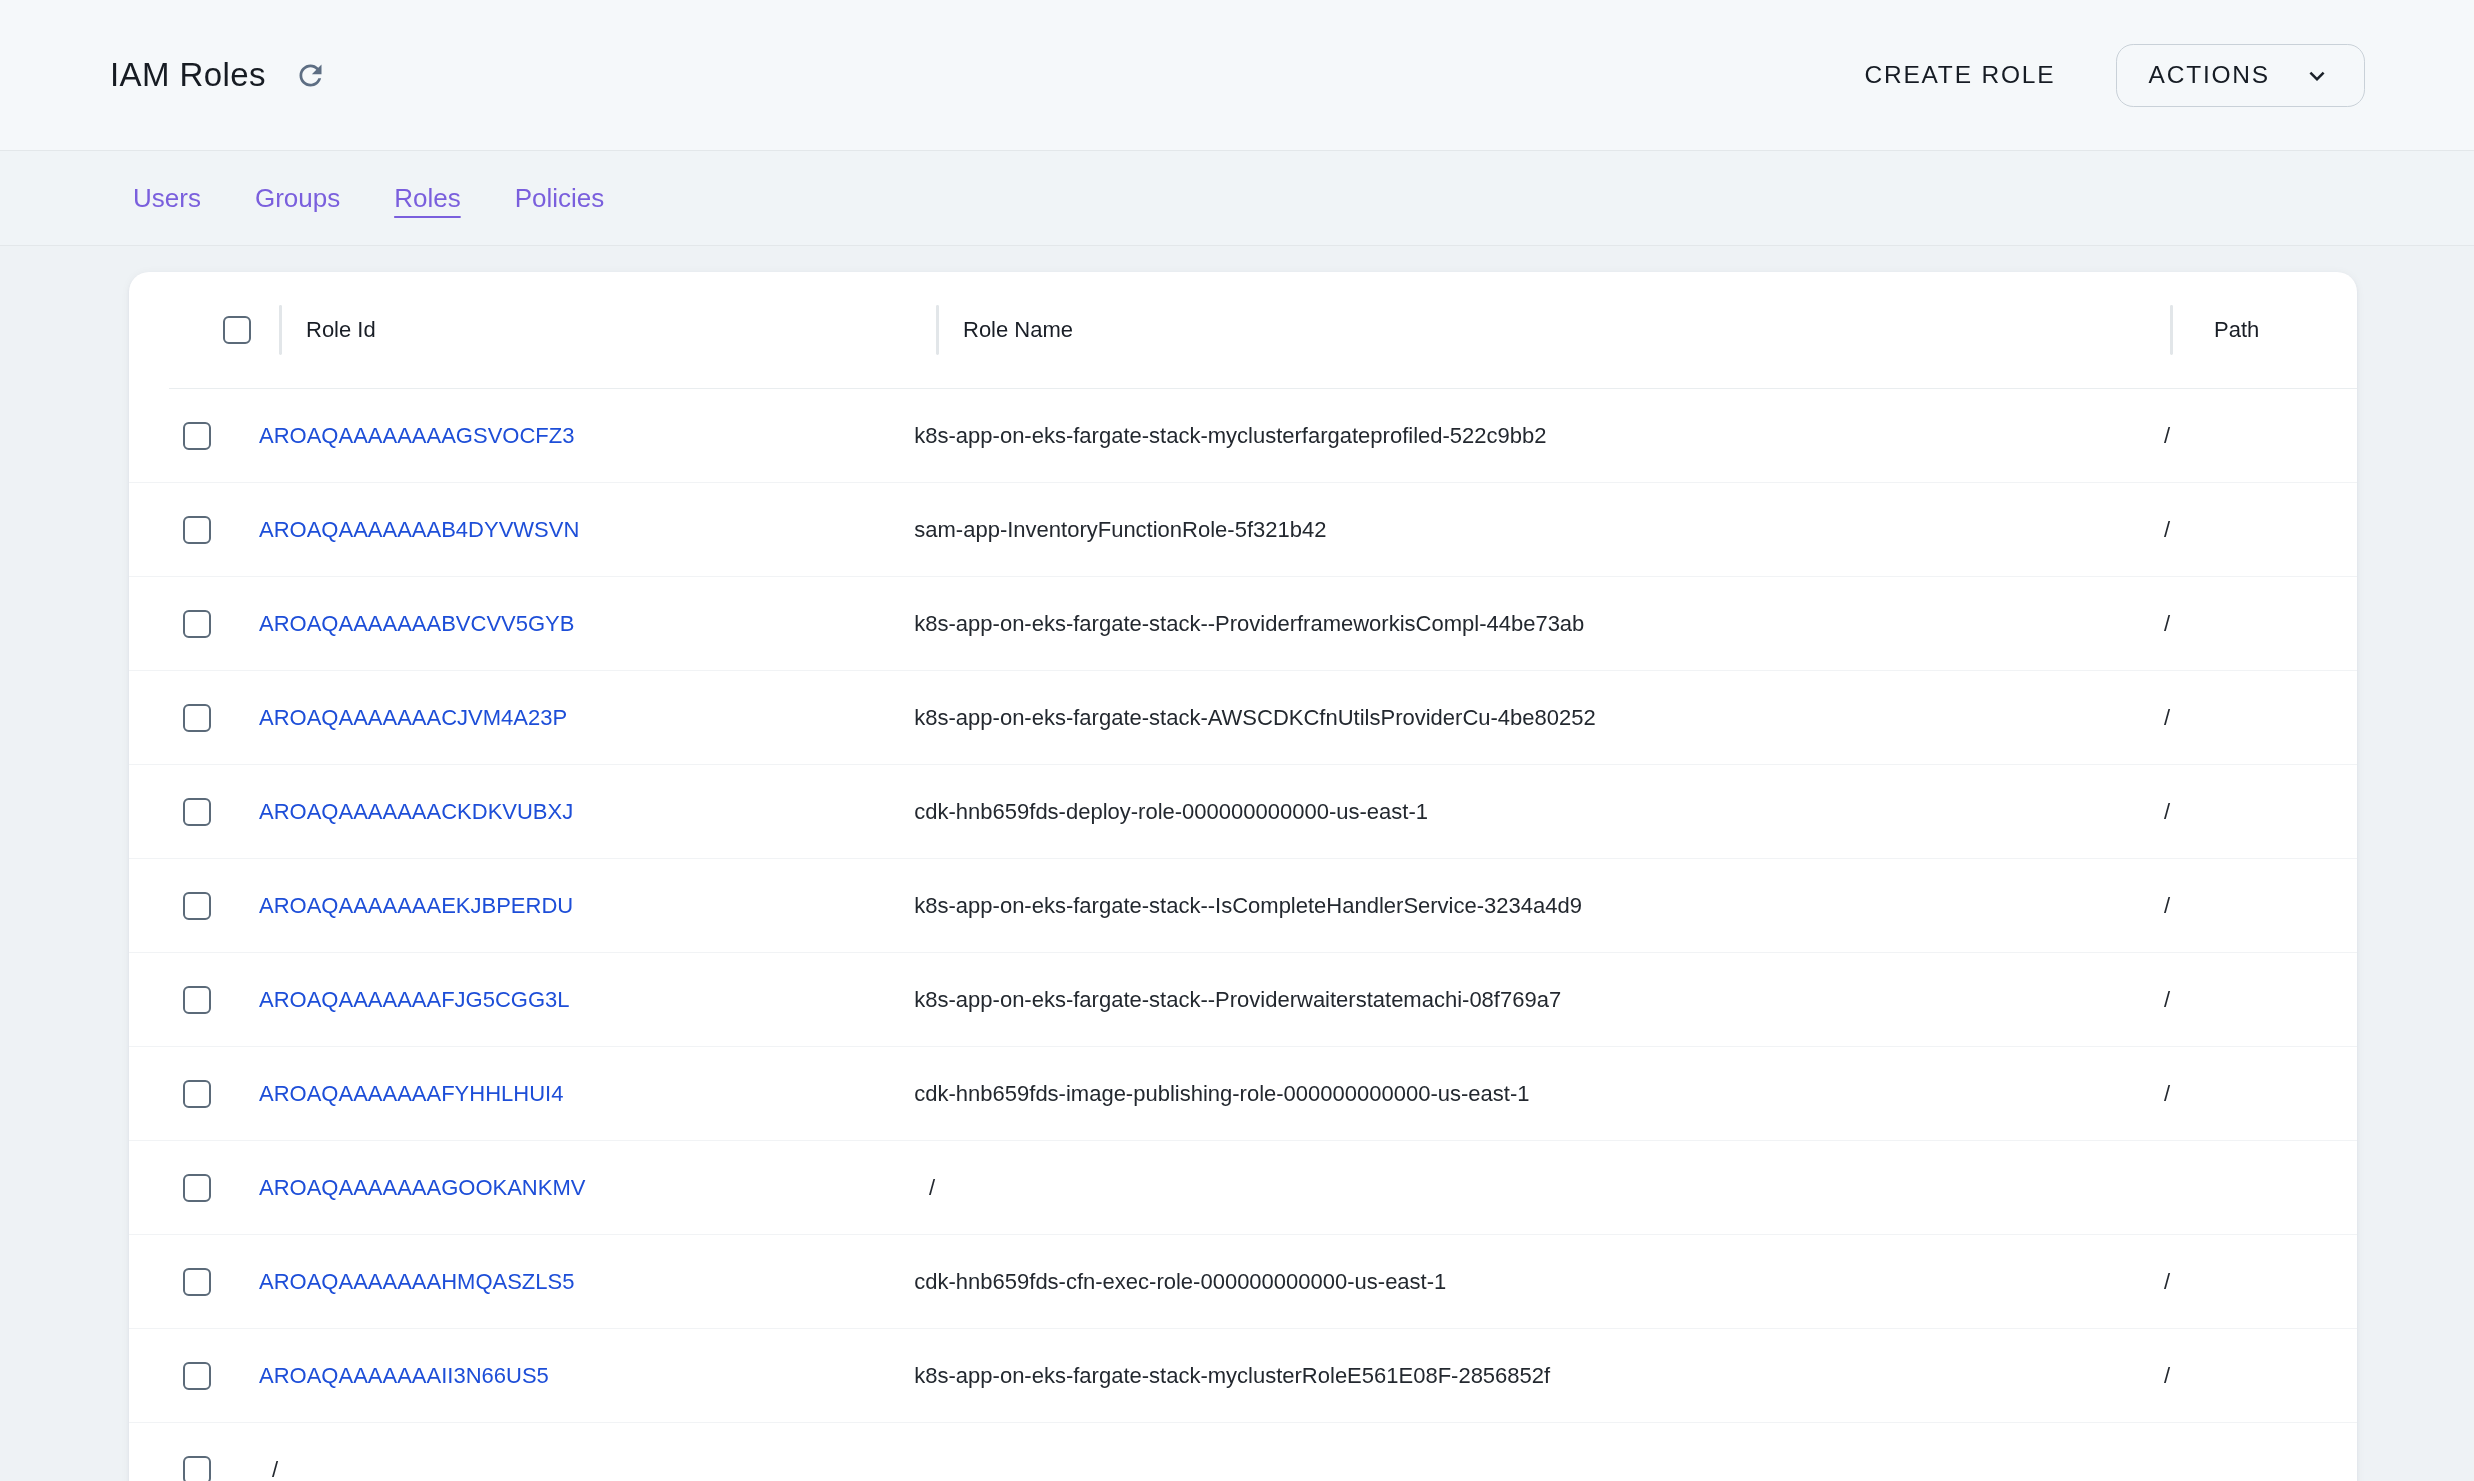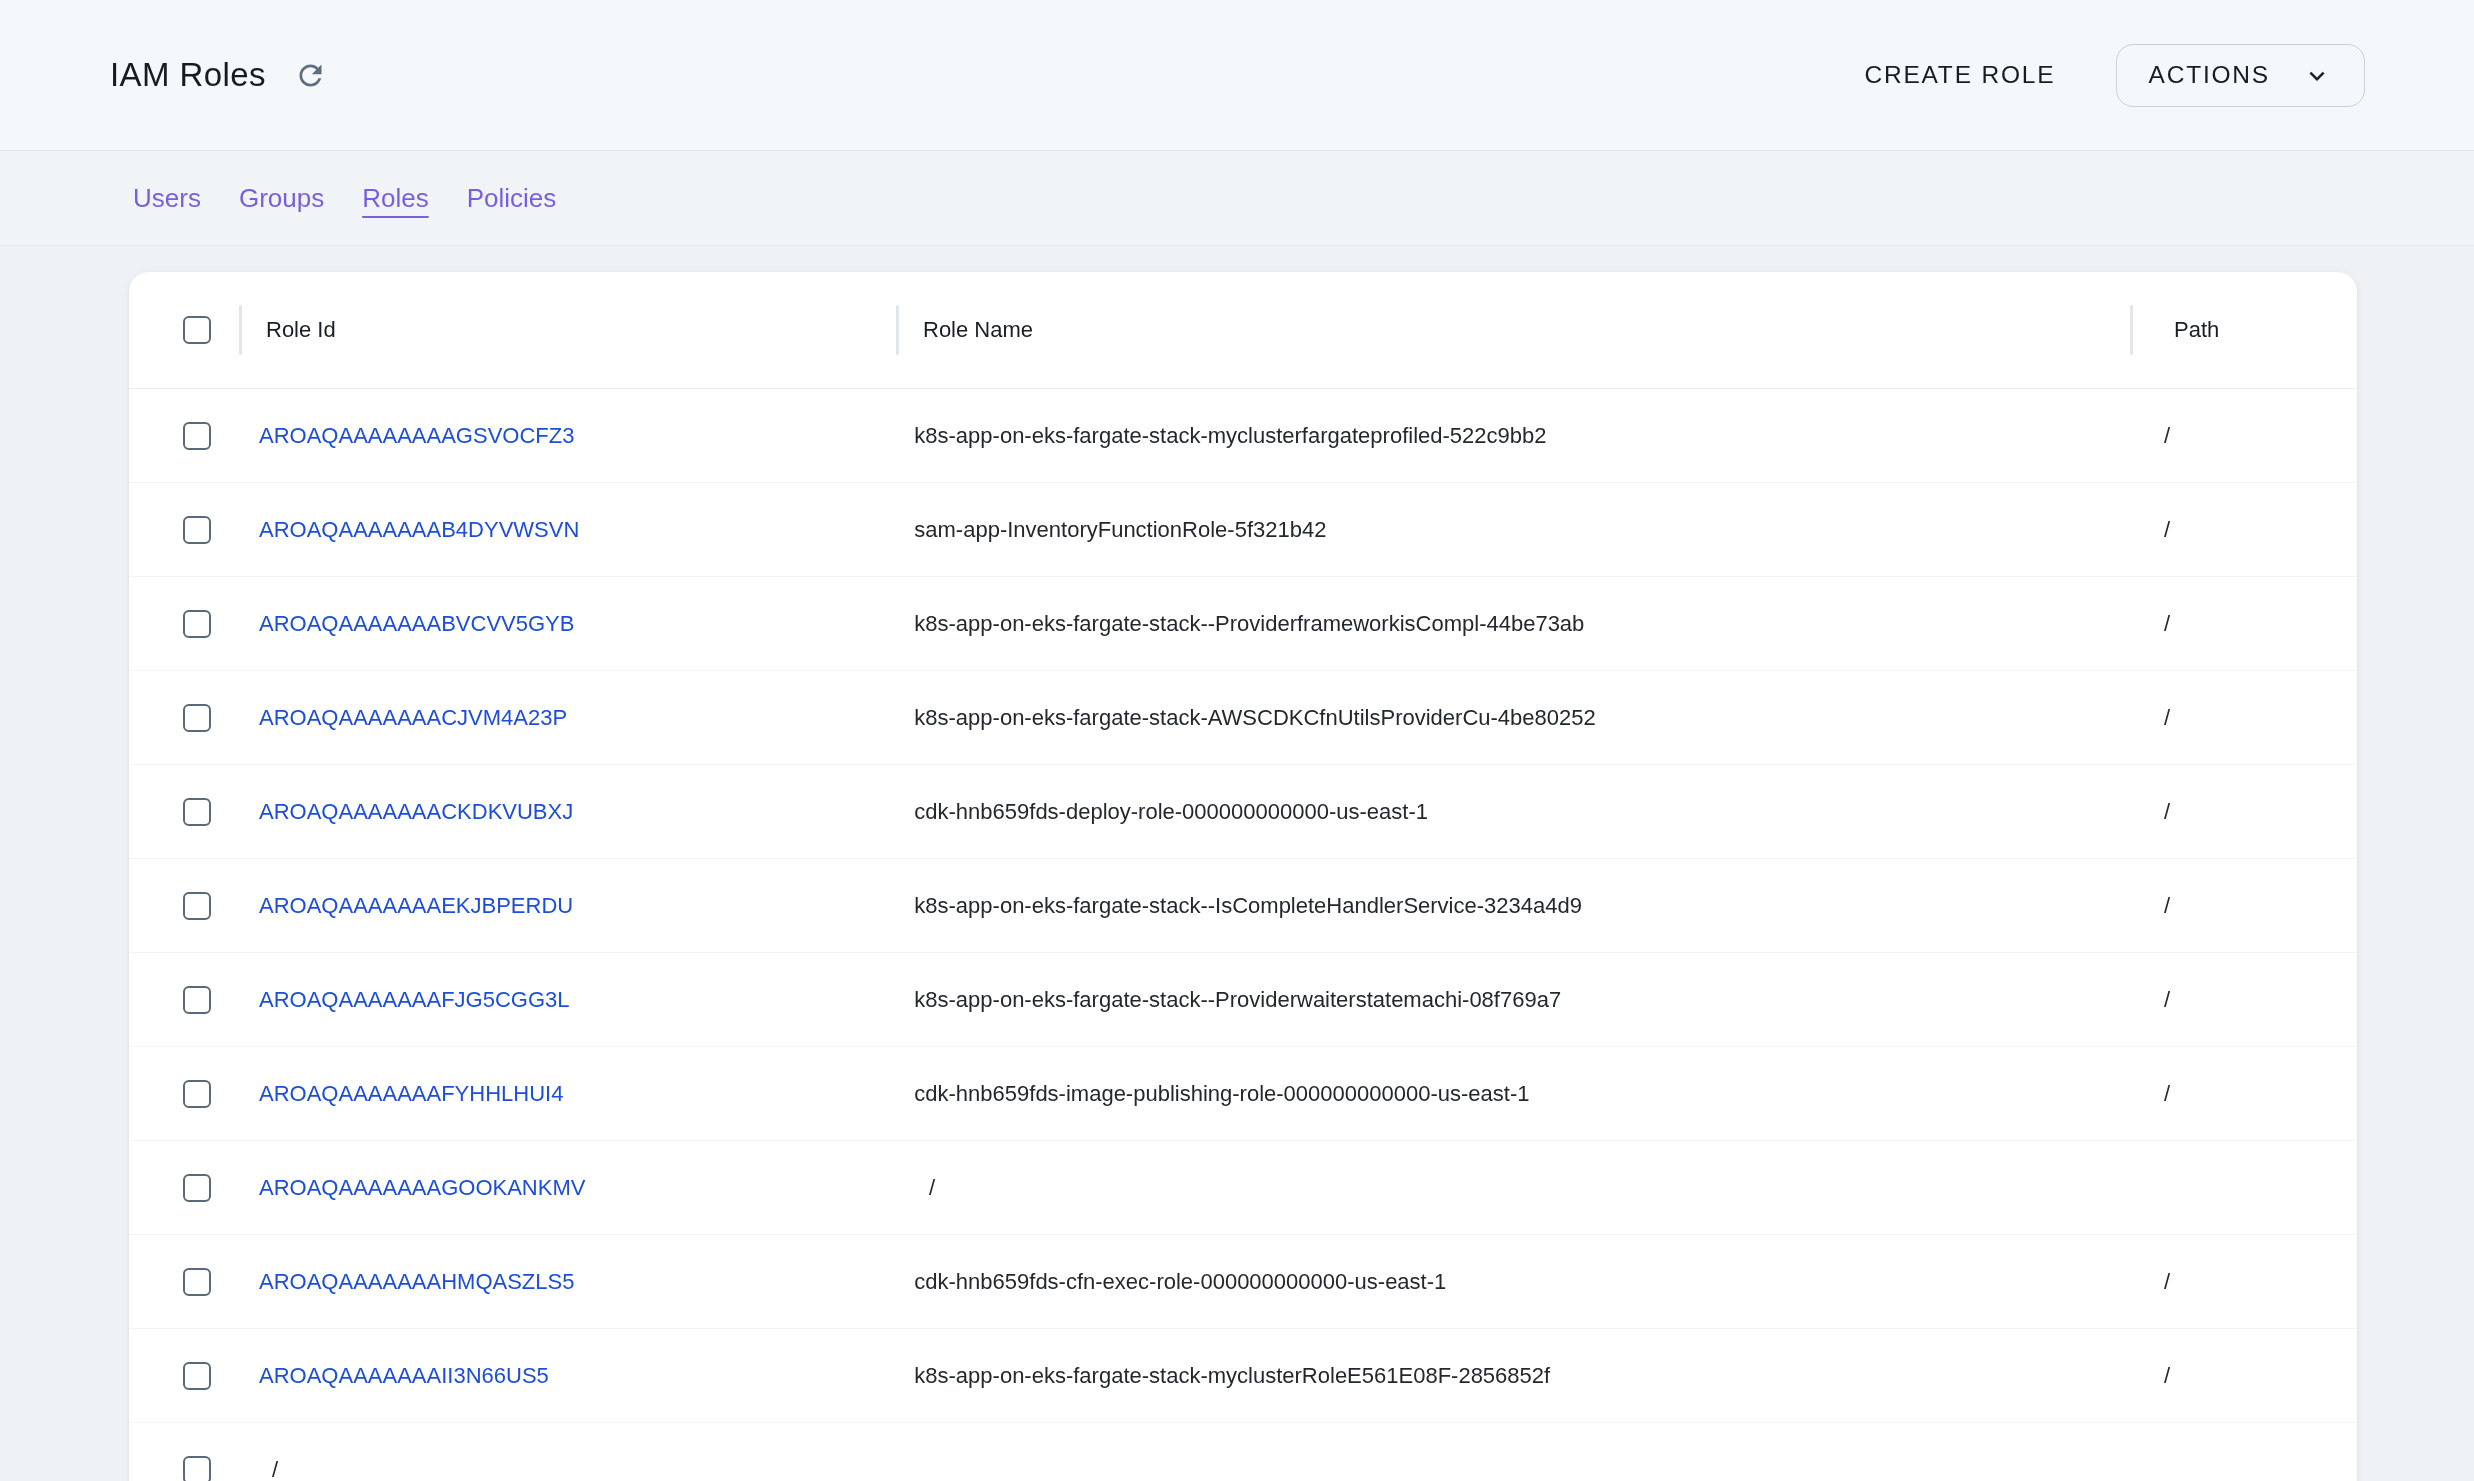--- a/index.html
+++ b/index.html
@@ -61,21 +61,21 @@
   }
   .actions-btn svg { width:30px; height:30px; fill:#1b2129; margin-top:1.4px; }
 
   
   .tabbar {
     height:95px;
     background:#f0f4f7;
     border-bottom:1.4px solid #e3e7ea;
     display:flex;
     align-items:center;
-    gap:38px;
+    gap:54px;
     padding-left:133px;
   }
   .tab {
     font-size:26px;
     color:#7a5fdd;
     text-decoration:none;
     cursor:pointer;
     font-weight:400;
   }
   .tab.active {
@@ -104,20 +104,21 @@
     grid-template-columns:111px 657px 1235px 1fr;
     align-items:center;
   }
   .thead {
     height:117px;
     border-bottom:1.4px solid #e9edef;
     position:relative;
     font-size:22px;
     font-weight:500;
     color:#191e26;
+    margin-left:40px;
   }
   .trow {
     height:94px;
     border-bottom:1.4px solid #f1f3f5;
     font-size:22px;
     font-weight:400;
   }
 
   .cell-check { display:flex; }
   .checkbox {

